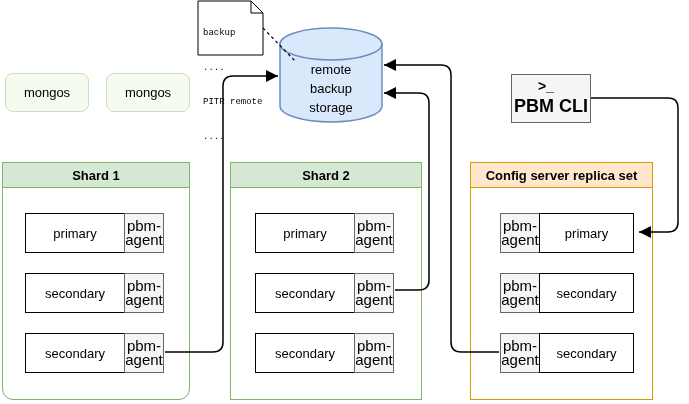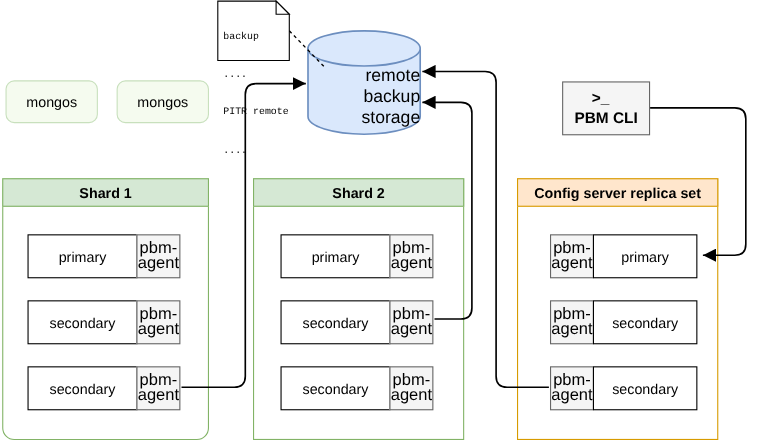--- a/index.html
+++ b/index.html
@@ -41,33 +41,33 @@
     display:flex; align-items:center; justify-content:center; font-size:13px;
   }
 
   
   .pbm-cli {
     position:absolute; left:511px; top:74px; width:80px; height:49px; box-sizing:border-box;
     background:var(--gray-fill); border:1px solid var(--gray-stroke);
     display:flex; flex-direction:column; align-items:center; justify-content:center;
   }
   .pbm-cli .prompt { align-self:flex-start; margin-left:26px; font-weight:bold; font-size:14px; line-height:13px; }
-  .pbm-cli .cli-label { font-weight:bold; font-size:14px; margin-top:3px; }
+  .pbm-cli .cli-label { font-weight:bold; font-size:18px; margin-top:3px; }
 
   
   svg.overlay { position:absolute; left:0; top:0; z-index:5; pointer-events:none; }
   .cyl-shape { fill:var(--blue-fill); stroke:var(--blue-stroke); stroke-width:1.5; }
   .note-shape { fill:#ffffff; stroke:#000000; stroke-width:1; }
   .edge { fill:none; stroke:#000; stroke-width:1.5; stroke-linejoin:round; }
   .edge.dashed { stroke-width:1.2; stroke-dasharray:3 3; }
 
   
   .storage-label {
     position:absolute; left:280px; top:60px; width:102px; z-index:6;
-    text-align:right; font-size:16px; line-height:19px; white-space:pre-line;
+    text-align:center; font-size:13px; line-height:19px; white-space:pre-line;
   }
   .note-text {
     position:absolute; left:203px; top:5px; width:60px; z-index:6;
     font-family:"Liberation Mono", "DejaVu Sans Mono", monospace;
     font-size:9px; line-height:11.5px; white-space:pre;
   }
 </style>
 </head>
 <body>
 

